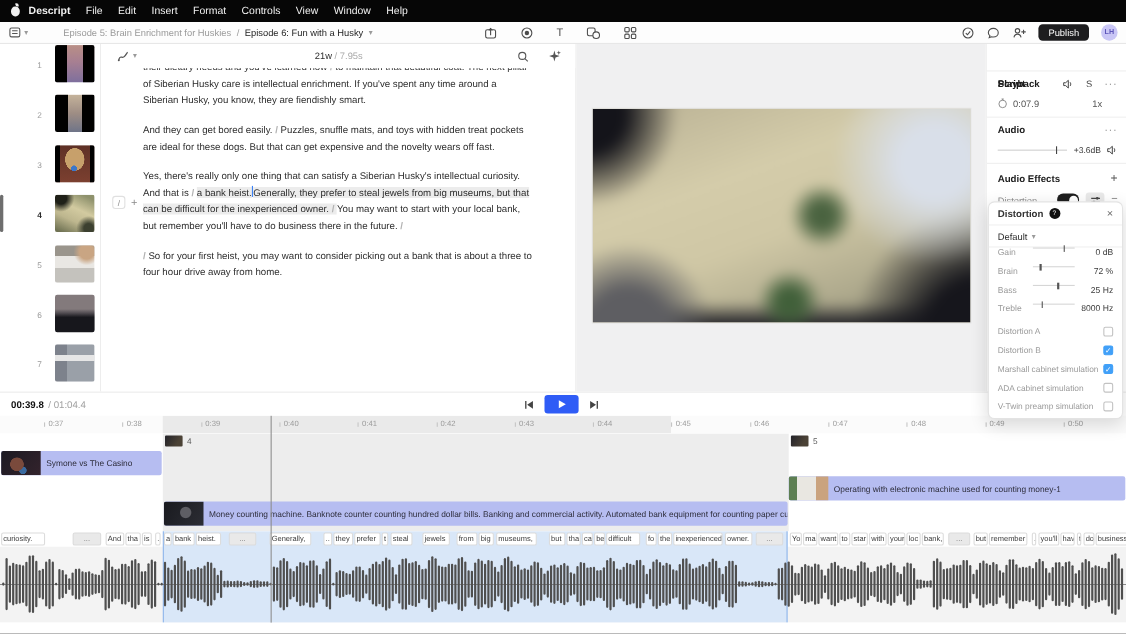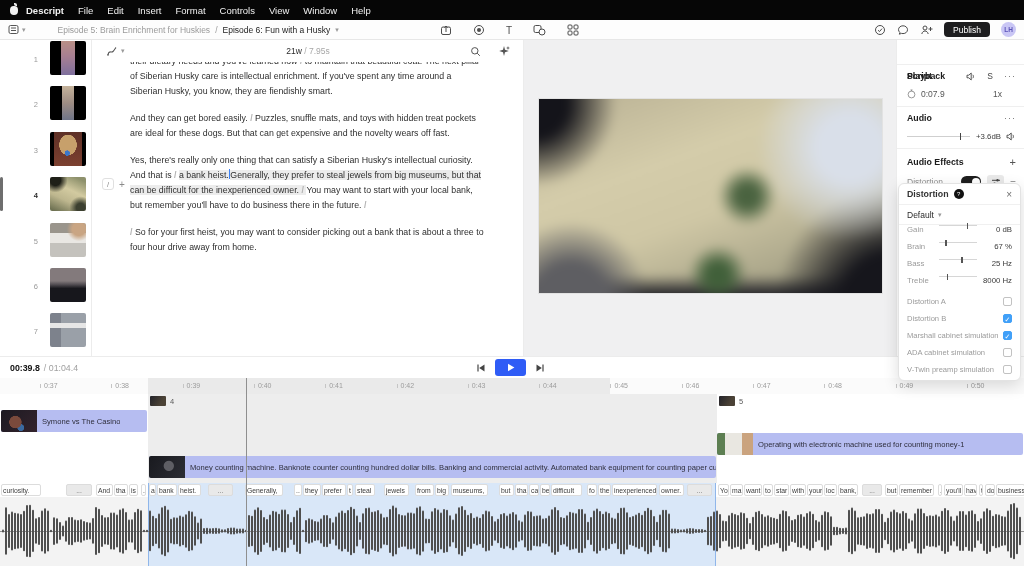--- a/index.html
+++ b/index.html
@@ -892,21 +892,21 @@
           <span class="sl-track">
             <span class="sl-knob" style="left: 73%;"></span>
           </span>
           <span class="sl-val">0 dB</span>
         </div>
         <div class="sl-row">
           <span class="sl-label">Brain</span>
           <span class="sl-track">
             <span class="sl-knob" style="left: 17%;"></span>
           </span>
-          <span class="sl-val">67 %</span>
+          <span class="sl-val">72 %</span>
         </div>
         <div class="sl-row">
           <span class="sl-label">Bass</span>
           <span class="sl-track">
             <span class="sl-knob" style="left: 58%;"></span>
           </span>
           <span class="sl-val">25 Hz</span>
         </div>
         <div class="sl-row">
           <span class="sl-label">Treble</span>

